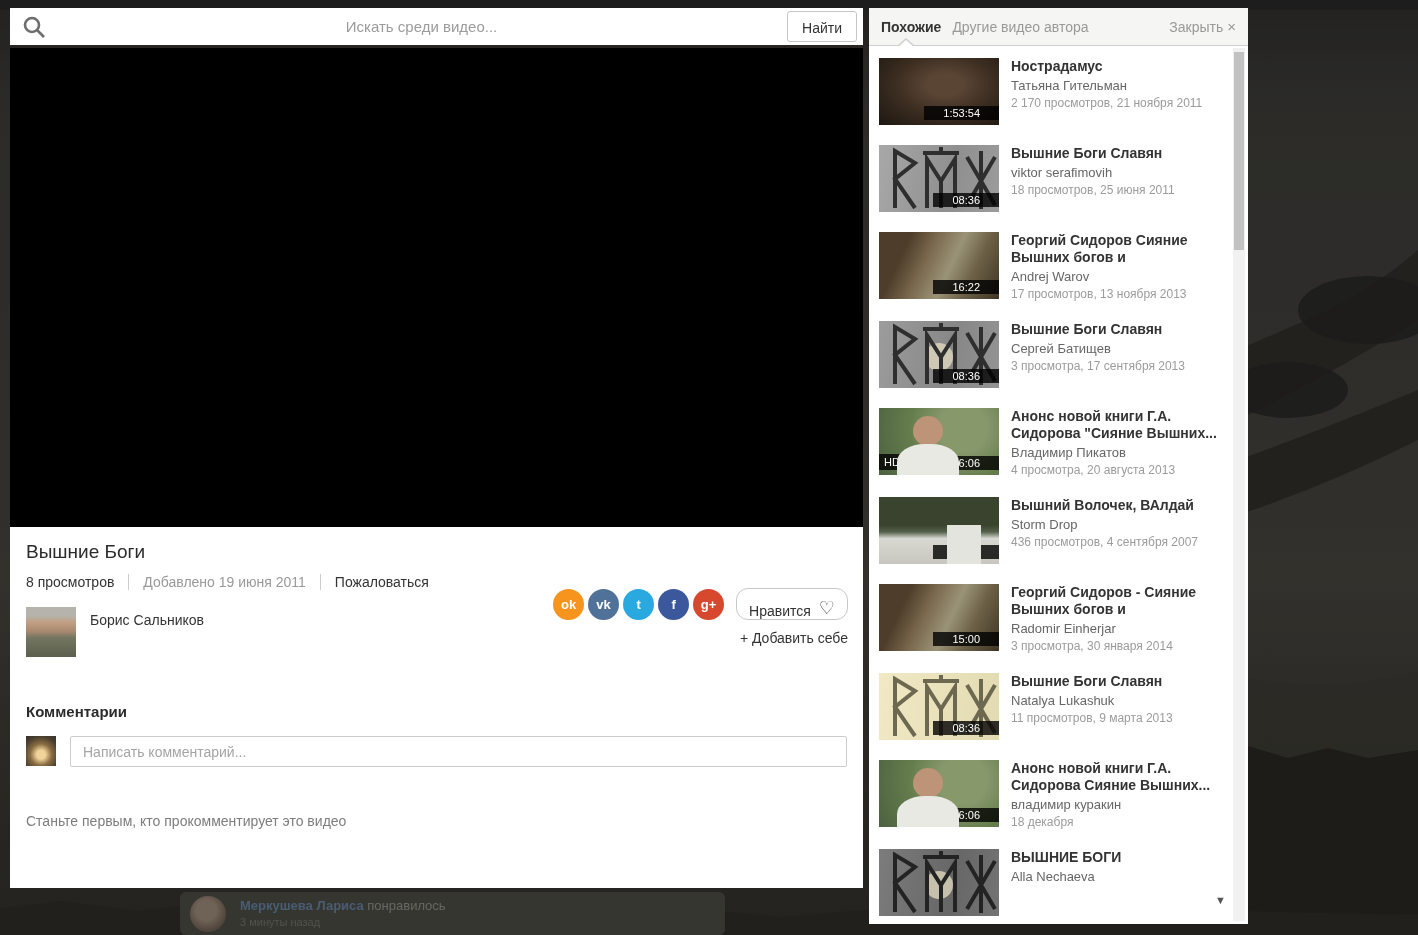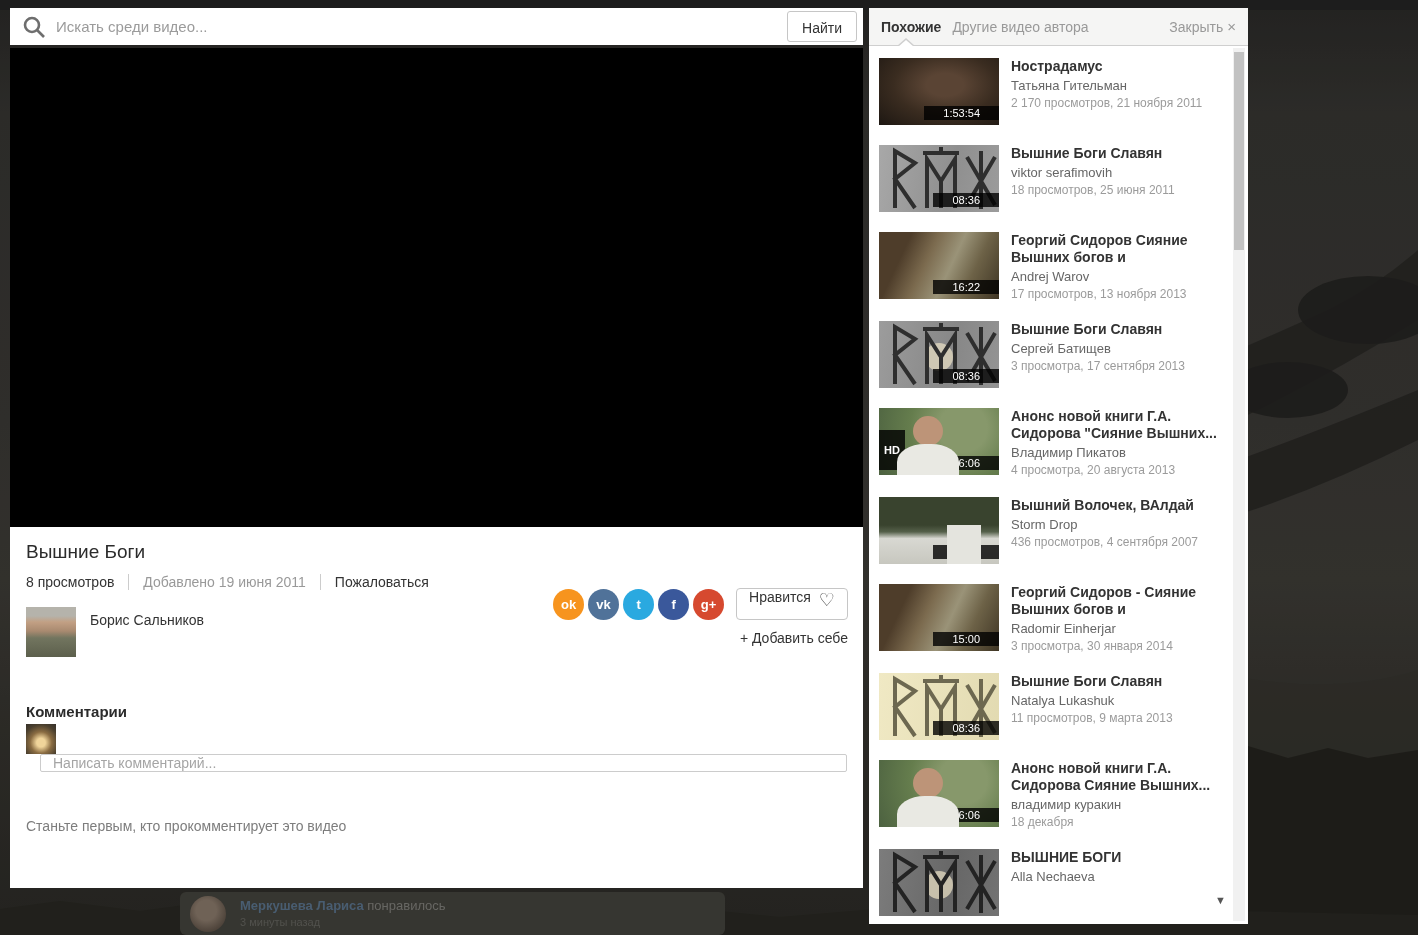--- a/index.html
+++ b/index.html
@@ -21,21 +21,21 @@
   .toast-name { color:#64819e; font-weight:bold; font-size:13px; }
   .toast-action { color:#90908a; font-size:13px; }
   .toast-time { color:#70706a; font-size:11px; }
 
   .overlay { position:absolute; inset:0; z-index:3; background:rgba(10,10,10,0.30); }
 
   
   .main-col { position:absolute; left:10px; top:8px; width:853px; z-index:10; }
   .search-bar { height:37px; background:#fff; display:flex; align-items:center; padding:0 6px 0 12px; }
   .search-icon { width:24px; height:24px; flex:0 0 24px; margin-right:10px; }
-  .search-input { flex:1; border:none; outline:none; font-size:15px; color:#333; font-family:inherit; }
+  .search-input { flex:1; border:none; outline:none; font-size:15px; color:#333; font-family:inherit;text-align:center; }
   .search-input::placeholder { color:#9b9b9b; }
   .find-btn { flex:0 0 auto; height:31px; padding:8px 14px; background:#fff; border:1px solid #c6c6c6;
               border-radius:3px; font-size:14px; color:#333; cursor:pointer; font-family:inherit; }
 
   .player { margin-top:3px; height:479px; background:#000; }
 
   .info-panel { background:#fff; height:361px; position:relative; padding:14px 16px; }
   .video-title { font-size:19px; color:#2b2b2b; }
   .meta-row { margin-top:11px; font-size:14px; display:flex; align-items:center; }
   .meta-views { color:#333; }
@@ -47,27 +47,27 @@
   .author-avatar { width:50px; height:50px; flex:0 0 50px;
         background:linear-gradient(180deg,#b5b3ab 0 18%,#c2a084 30%,#a98a70 48%,#72755f 62%,#5c5f4c 100%); }
   .author-name { margin:5px 0 0 14px; font-size:14px; color:#333; }
 
   .share-block { position:absolute; right:15px; top:61px; text-align:right; }
   .share-row { display:flex; align-items:center; }
   .social-btn { width:31px; height:31px; border-radius:50%; margin-right:4px; color:#fff;
                 display:flex; align-items:center; justify-content:center;
                 font-size:13px; font-weight:bold; cursor:pointer; }
   .like-btn { margin-left:8px; height:32px; padding:0 12px; background:#fff; border:1px solid #c6c6c6;
-              border-radius:4px; font-size:14px; color:#333; cursor:pointer; font-family:inherit;
-              display:flex; align-items:flex-start; }
+              border-radius:12px; font-size:14px; color:#333; cursor:pointer; font-family:inherit;
+              display:flex; align-items:flex-end; }
   .heart { font-size:18px; margin-left:8px; color:#444; }
   .add-link { display:inline-block; margin-top:10px; font-size:14px; color:#333; cursor:pointer; }
 
   .comments-heading { margin-top:46px; font-size:15px; font-weight:bold; color:#2b2b2b; }
-  .comment-row { margin-top:4px; display:flex;flex-direction:column; }
+  .comment-row { margin-top:16px; display:flex; }
   .comment-avatar { width:30px; height:30px; flex:0 0 30px;
         background:radial-gradient(circle at 50% 62%, #f0d49a 0 18%, #8a6c42 45%, #4a3f2e 75%, #35302a); }
   .comment-input { margin-left:14px; flex:1; height:31px; border:1px solid #ccc; border-radius:2px;
                    padding:0 12px; font-size:14px; color:#333; outline:none; font-family:inherit; }
   .comment-input::placeholder { color:#a5a5a5; }
   .empty-state { margin-top:46px; font-size:14px; color:#7d7d7d; }
 
   
   .sidebar { position:absolute; left:869px; top:8px; width:379px; height:916px; background:#fff; z-index:10; }
   .side-header { position:relative; height:38px; background:#f5f5f4; border-bottom:1px solid #cfcfcf;
@@ -85,21 +85,21 @@
   .video-list { position:absolute; top:38px; bottom:0; left:0; width:360px; overflow:hidden; padding:12px 0 0 10px; }
   .v-item { display:flex; margin-bottom:20px; cursor:pointer; }
   .thumb { position:relative; width:120px; height:67px; flex:0 0 120px; overflow:hidden; background:#888; }
   .v-text { margin-left:12px; width:212px; }
   .v-title { font-size:14px; font-weight:bold; color:#333; line-height:17px; max-height:34px; overflow:hidden; }
   .v-author { margin-top:3px; font-size:13px; color:#666; }
   .v-meta { margin-top:3px; font-size:12px; color:#9b9b9b; white-space:nowrap; }
   .dur { position:absolute; right:0; bottom:5px; background:rgba(0,0,0,0.8); color:#fff;
          font-size:11px; padding:1px 19px; }
   .hd { position:absolute; left:0; bottom:5px; background:rgba(0,0,0,0.8); color:#fff;
-        font-size:11px; padding:14px 5px;font-weight:bold; }
+        font-size:11px; padding:2px 5px; }
 
   
   .runes-svg { position:absolute; inset:0; width:100%; height:100%; display:none; }
   .runes-svg path { fill:none; stroke-width:4; stroke:#2e2e2e; }
   .runes-svg .orb { display:none; }
   .t-runes-gray { background:linear-gradient(100deg,#a8a8a8,#8f8f8f 60%,#9c9c9c); }
   .t-runes-gray-orb { background:linear-gradient(100deg,#9c9c9c,#878787 60%,#949494); }
   .t-runes-cream { background:linear-gradient(100deg,#f0e9c4,#e2dab1); }
   .t-runes-dark-orb { background:linear-gradient(100deg,#7c7c7c,#676767 60%,#737373); }
   .t-runes-gray .runes-svg, .t-runes-gray-orb .runes-svg, .t-runes-cream .runes-svg, .t-runes-dark-orb .runes-svg { display:block; }

